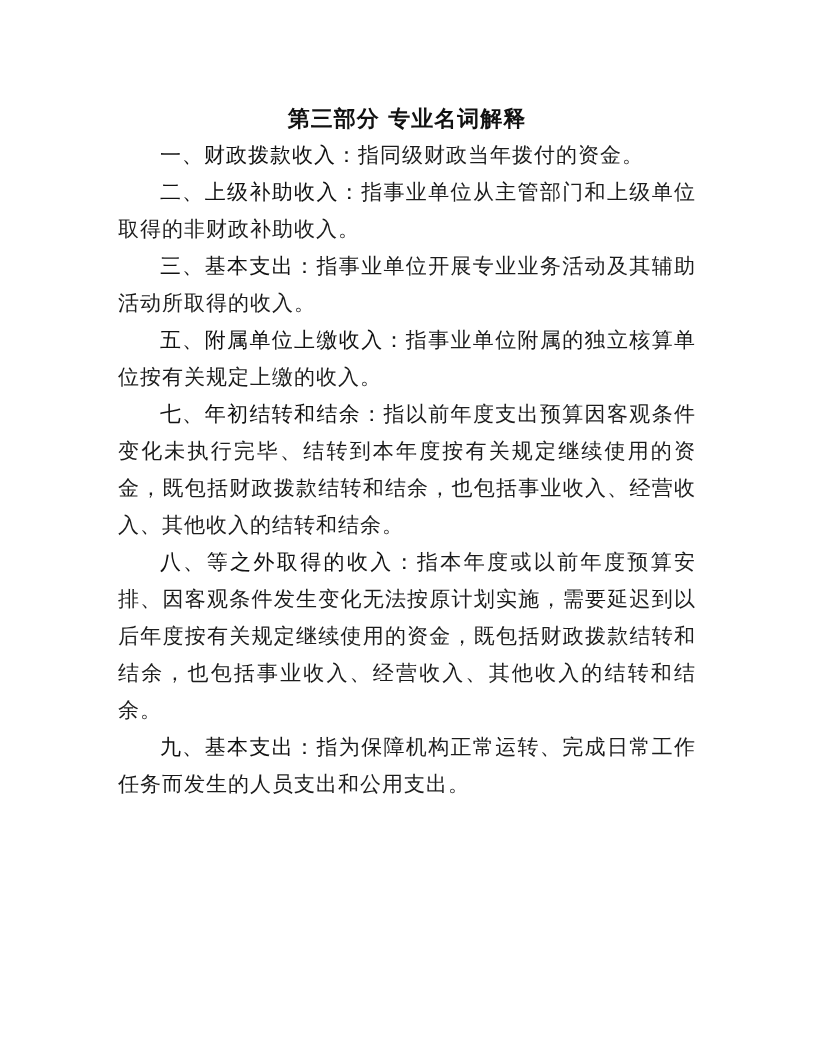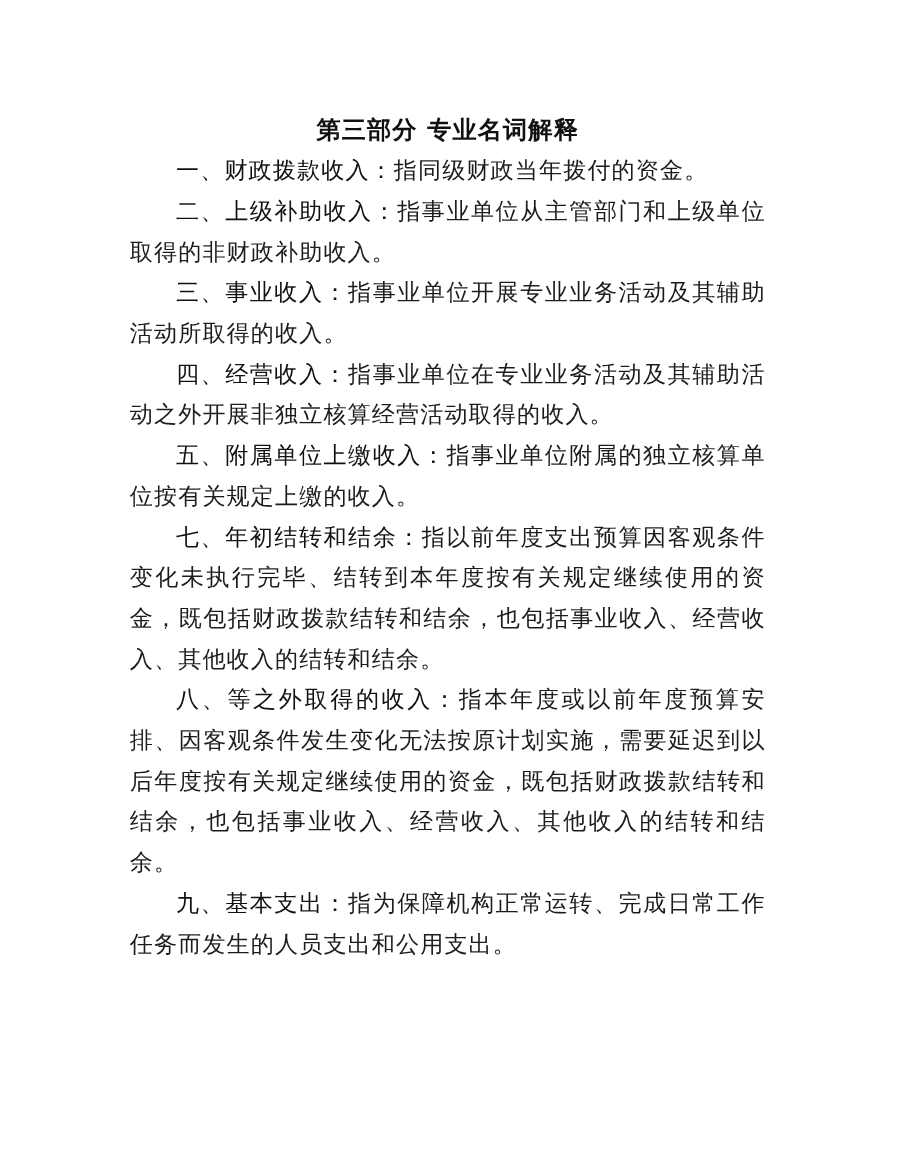--- a/index.html
+++ b/index.html
@@ -64,23 +64,22 @@
 <body>
 
 <div class="page">
   <div class="content">
     <h1 class="doc-title">第三部分 专业名词解释</h1>
 
     <p class="term"><span class="term-label">一、财政拨款收入：</span><span class="term-definition">指同级财政当年拨付的资金。</span></p>
 
     <p class="term"><span class="term-label">二、上级补助收入：</span><span class="term-definition">指事业单位从主管部门和上级单位取得的非财政补助收入。</span></p>
 
-    <p class="term"><span class="term-label">三、事业收入：</span><span class="term-definition">指事业单位开展专业业务活动及其辅助活动所取得的收入。</span></p>
+    <p class="term"><span class="term-label">三、基本支出：</span><span class="term-definition">指事业单位开展专业业务活动及其辅助活动所取得的收入。</span></p>
 
-    <p class="term"><span class="term-label">四、经营收入：</span><span class="term-definition">指事业单位在专业业务活动及其辅助活动之外开展非独立核算经营活动取得的收入。</span></p>
 
     <p class="term"><span class="term-label">五、附属单位上缴收入：</span><span class="term-definition">指事业单位附属的独立核算单位按有关规定上缴的收入。</span></p>
 
 
     <p class="term"><span class="term-label">七、年初结转和结余：</span><span class="term-definition">指以前年度支出预算因客观条件变化未执行完毕、结转到本年度按有关规定继续使用的资金，既包括财政拨款结转和结余，也包括事业收入、经营收入、其他收入的结转和结余。</span></p>
 
     <p class="term"><span class="term-label">八、等之外取得的收入：</span><span class="term-definition">指本年度或以前年度预算安排、因客观条件发生变化无法按原计划实施，需要延迟到以后年度按有关规定继续使用的资金，既包括财政拨款结转和结余，也包括事业收入、经营收入、其他收入的结转和结余。</span></p>
 
     <p class="term"><span class="term-label">九、基本支出：</span><span class="term-definition">指为保障机构正常运转、完成日常工作任务而发生的人员支出和公用支出。</span></p>
   </div>

